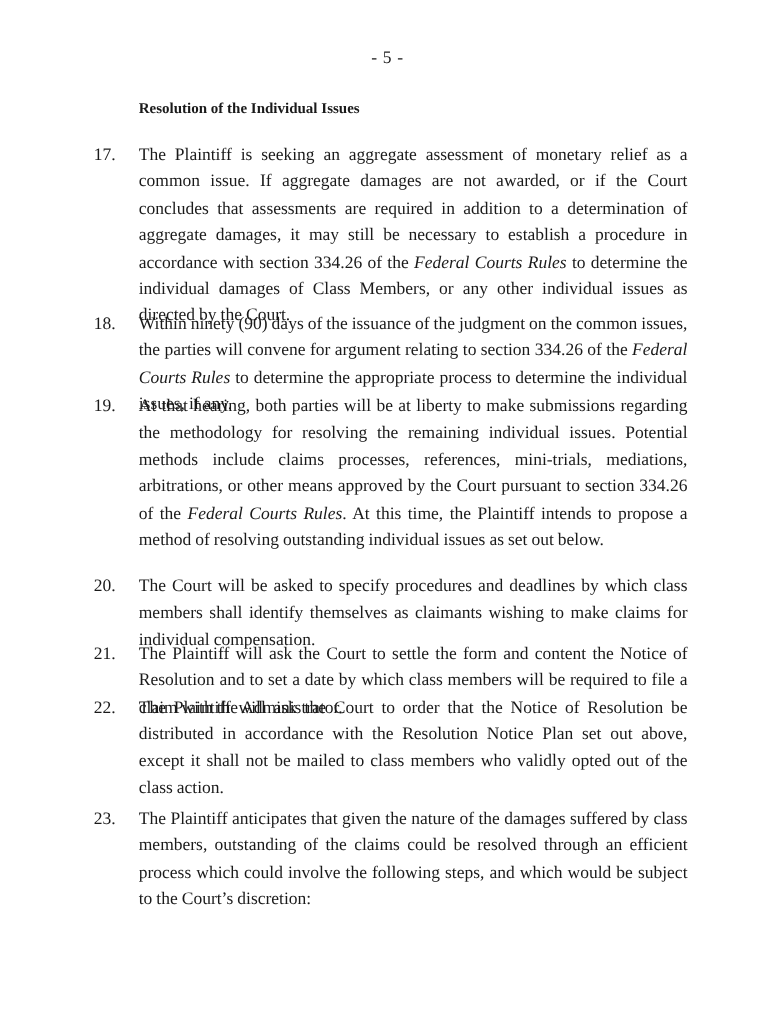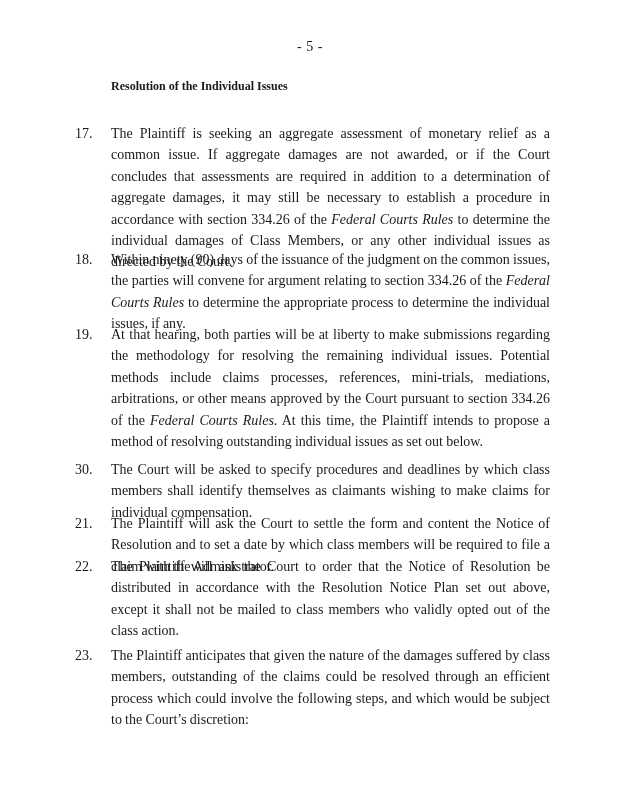--- a/index.html
+++ b/index.html
@@ -43,23 +43,23 @@
       left: 0;
       top: 0;
     }
     .para-text {
       margin-left: 36px;
       width: 439px;
       text-align: justify;
       word-spacing: -0.3px;
     }
     .para-text i { }
-    #p17 { top: 123px; }
+    #p17 { top: 114px; }
     #p18 { top: 249px; }
-    #p19 { top: 324px; }
+    #p19 { top: 315px; }
     #p20 { top: 459px; }
     #p21 { top: 513px; }
     #p22 { top: 556px; }
     #p23 { top: 645px; }
   </style>
 </head>
 <body>
 
 <div class="page-number">- 5 -</div>
 
@@ -74,21 +74,21 @@
   <span class="para-num">18.</span>
   <div class="para-text"><span>Within ninety (90) days of the issuance of the judgment on the common issues, the parties will convene for argument relating to section 334.26 of the </span><i>Federal Courts Rules</i><span> to determine the appropriate process to determine the individual issues, if any.</span></div>
 </div>
 
 <div class="para" id="p19">
   <span class="para-num">19.</span>
   <div class="para-text"><span>At that hearing, both parties will be at liberty to make submissions regarding the methodology for resolving the remaining individual issues. Potential methods include claims processes, references, mini-trials, mediations, arbitrations, or other means approved by the Court pursuant to section 334.26 of the </span><i>Federal Courts Rules</i><span>. At this time, the Plaintiff intends to propose a method of resolving outstanding individual issues as set out below.</span></div>
 </div>
 
 <div class="para" id="p20">
-  <span class="para-num">30.</span>
+  <span class="para-num">20.</span>
   <div class="para-text"><span>The Court will be asked to specify procedures and deadlines by which class members shall identify themselves as claimants wishing to make claims for individual compensation.</span></div>
 </div>
 
 <div class="para" id="p21">
   <span class="para-num">21.</span>
   <div class="para-text"><span>The Plaintiff will ask the Court to settle the form and content the Notice of Resolution and to set a date by which class members will be required to file a claim with the Administrator.</span></div>
 </div>
 
 <div class="para" id="p22">
   <span class="para-num">22.</span>

